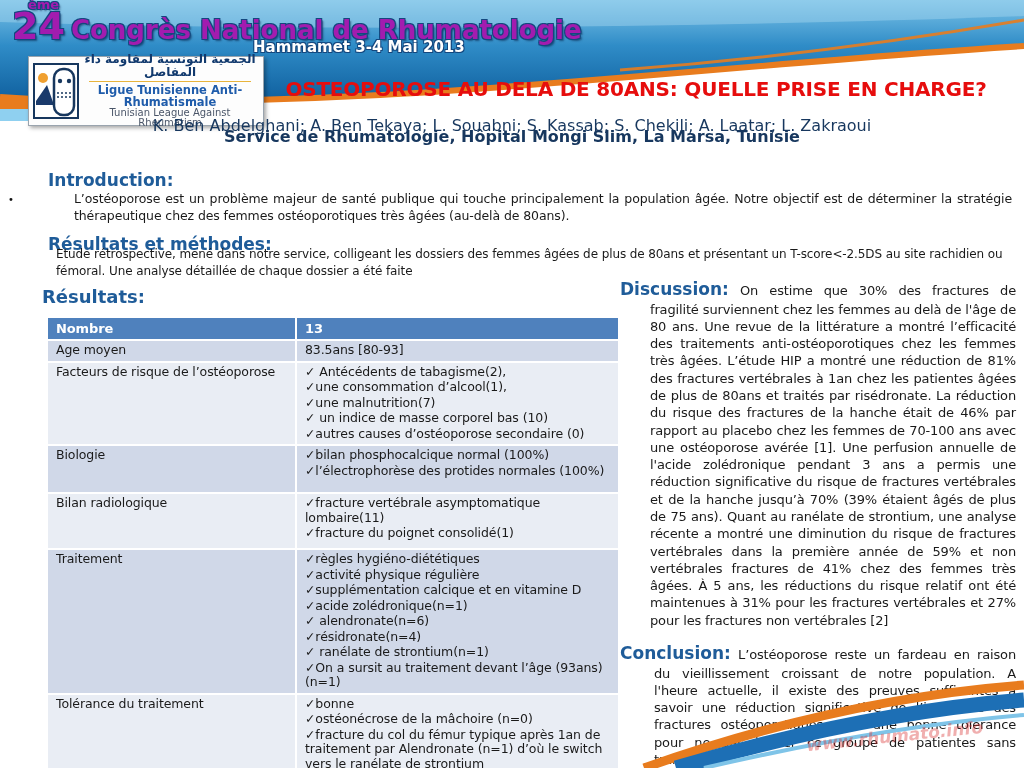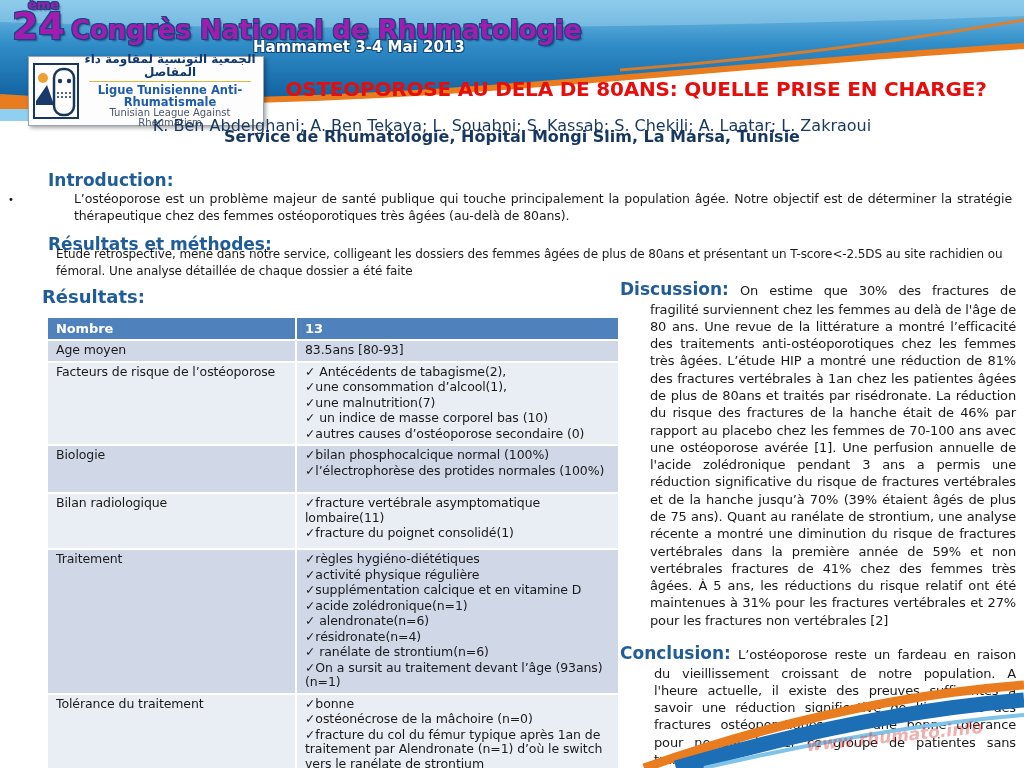--- a/index.html
+++ b/index.html
@@ -177,21 +177,21 @@
         <div class="trow">
           <div class="tl">Traitement</div>
           <div class="tv">
 
           <div>✓règles hygiéno-diététiques</div>
             <div>✓activité physique régulière</div>
             <div>✓supplémentation calcique et en vitamine D</div>
             <div>✓acide zolédronique(n=1)</div>
             <div>✓ alendronate(n=6)</div>
             <div>✓résidronate(n=4)</div>
-            <div>✓ ranélate de strontium(n=6)</div>
+            <div>✓ ranélate de strontium(n=1)</div>
             <div>✓On a sursit au traitement devant l’âge (93ans) (n=1)</div>
           </div>
         </div>
 
         <div class="trow">
           <div class="tl">Tolérance du traitement</div>
           <div class="tv">
 
           <div>✓bonne</div>
             <div>✓ostéonécrose de la mâchoire (n=0)</div>

